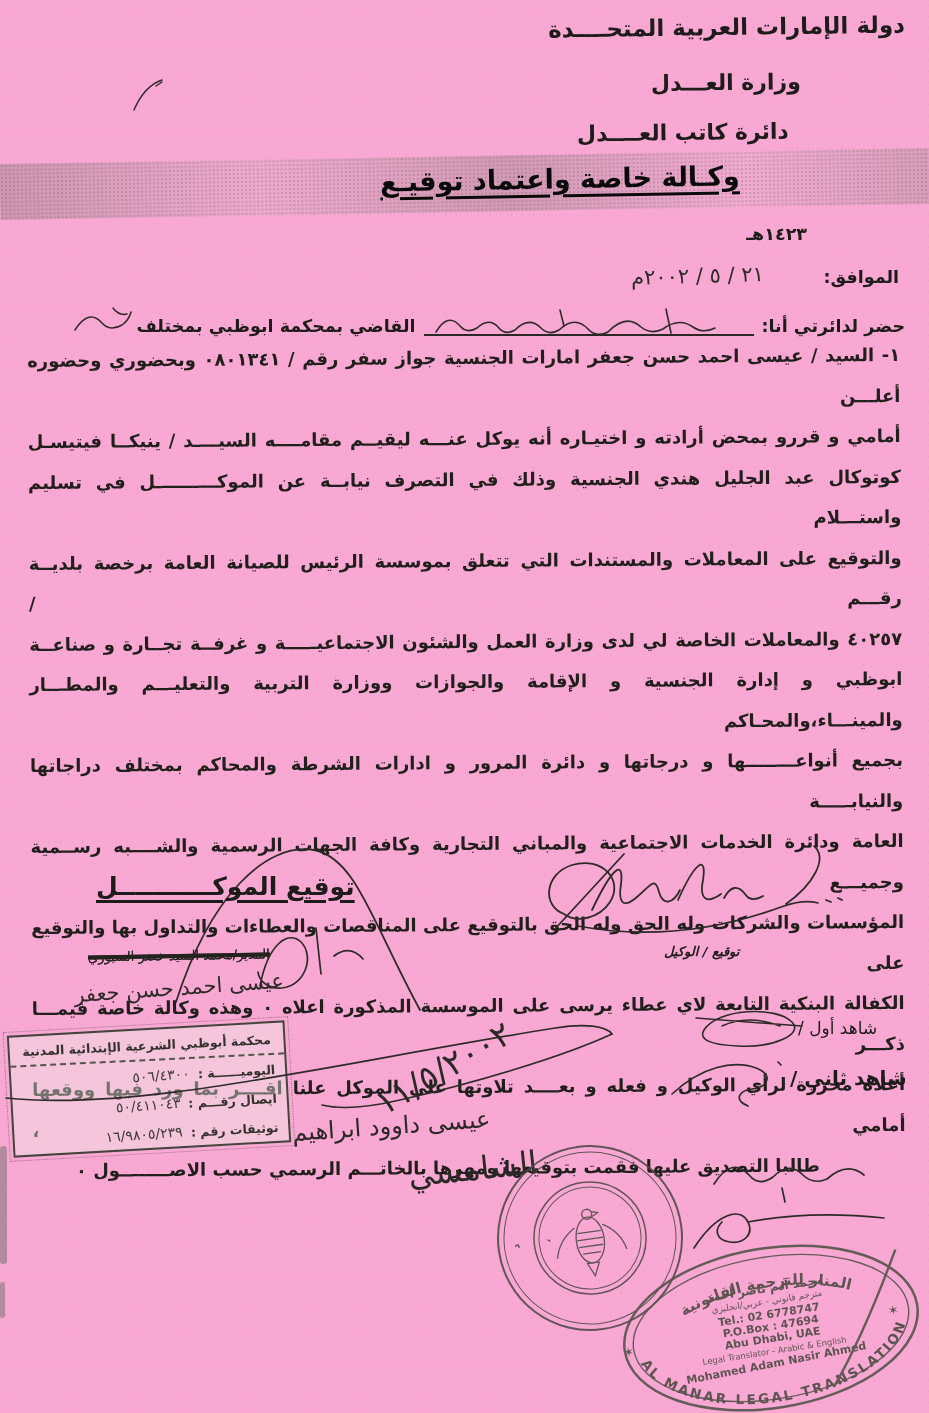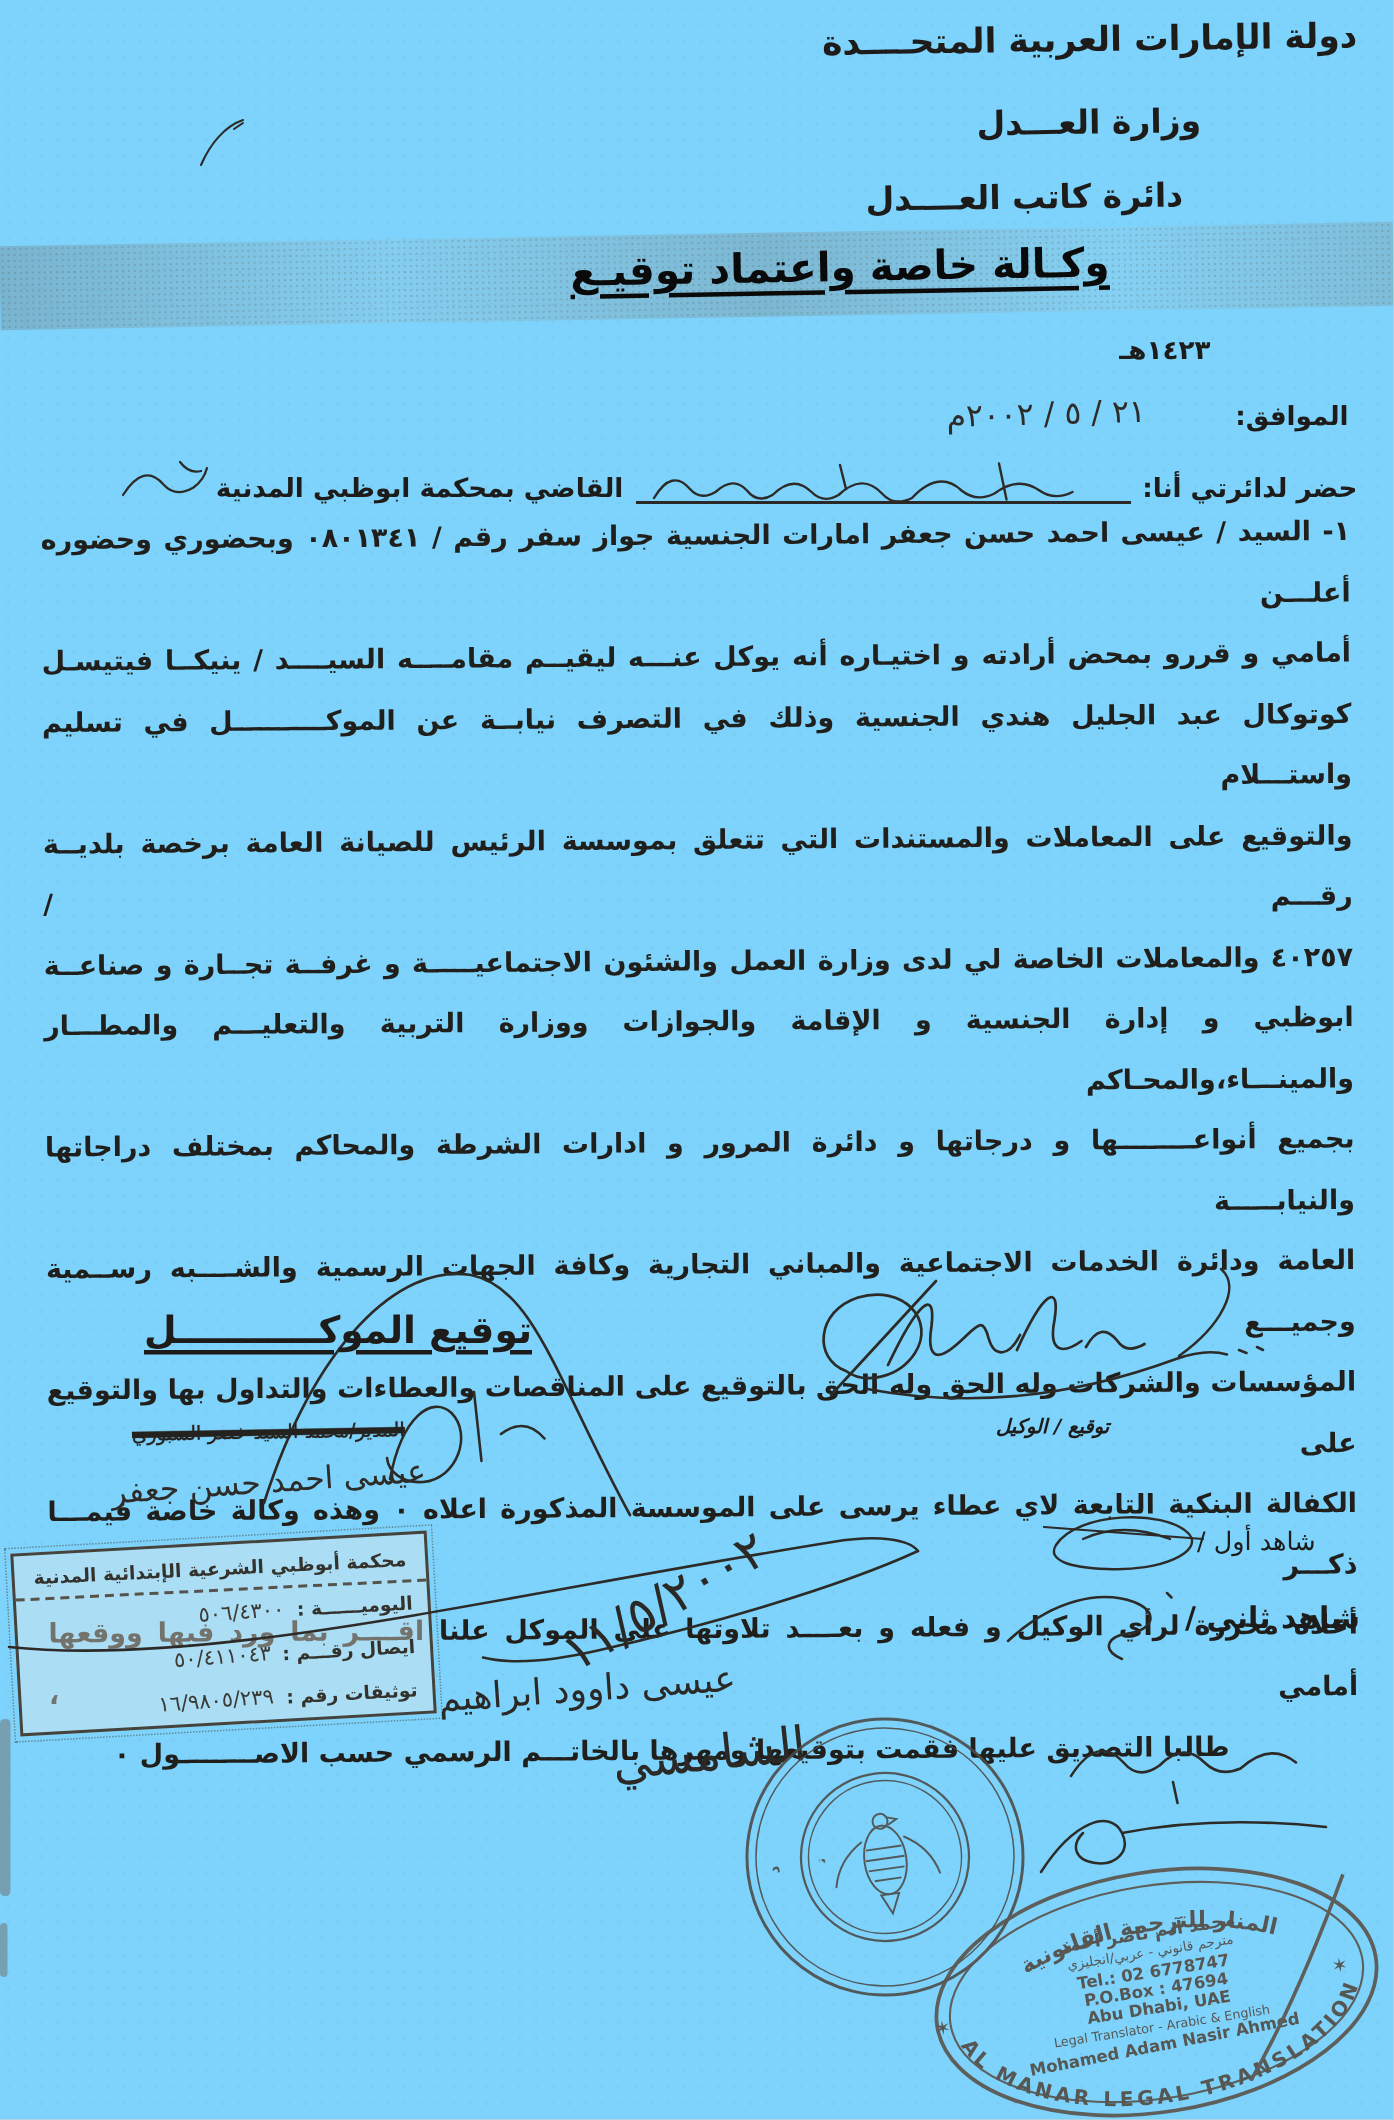--- a/index.html
+++ b/index.html
@@ -1,18 +1,18 @@
 <!DOCTYPE html>
 <html lang="ar" dir="rtl"><head>
 <meta charset="utf-8">
 <style>
   html,body{margin:0;padding:0;background:#d8d6d0;}
   .page{
     position:relative; width:929px; height:1413px; margin:0 auto;
-    background:#7dd3fc; overflow:hidden;
+    background:#f9a8d4; overflow:hidden;
     font-family:"DejaVu Sans",sans-serif; color:#1d1c1a; direction:rtl;
   }
   .page::before{
     content:""; position:absolute; inset:0; pointer-events:none;
     background-image:radial-gradient(rgba(115,110,100,.07) 1px, transparent 1.4px);
     background-size:11px 11px;
   }
   .abs{position:absolute;}
   
   .h-country{top:14px; right:24px; font-size:23px; font-weight:bold; transform:rotate(-0.8deg); letter-spacing:.5px;}
@@ -110,21 +110,21 @@
   </div>
 
   <div class="abs appear-line">
     <span>حضر لدائرتي أنا:</span>
     <span class="sig-underline">
       <svg class="stroke" width="310" height="34" viewBox="0 0 310 34">
         <path d="M6 28 q12 -20 24 -6 q7 8 17 2 q12 -11 21 -1 q7 9 17 3 q14 -14 26 -2 q8 8 18 2 q16 -15 29 -1 q8 9 20 3 q18 -19 33 -5 q10 8 22 2 q16 -12 30 -2 q10 7 22 1" stroke-width="1.6"></path>
         <path d="M236 5 l5 24 M130 6 l4 16" stroke-width="1.6"></path>
       </svg>
     </span>
-    <span>القاضي بمحكمة ابوظبي المدنية</span>
+    <span>القاضي بمحكمة ابوظبي بمختلف</span>
     <svg class="appear-tail stroke" viewBox="0 0 64 36">
       <path d="M6 30 q14 -22 27 -7 q8 9 20 2 q7 -5 9 -13 M44 8 q6 8 14 6" stroke-width="1.5"></path>
     </svg>
   </div>
 
   <div class="abs body-block">
     <div class="bline">١- السيد / عيسى احمد حسن جعفر   امارات الجنسية جواز سفر رقم / ٠٨٠١٣٤١   وبحضوري وحضوره أعلـــن</div>
     <div class="bline">أمامي و قررو بمحض أرادته و اختيـاره أنه يوكل عنـــه ليقيــم مقامــــه السيــــد /   ينيكــا فيتيسـل</div>
     <div class="bline">كوتوكال عبد الجليل  هندي الجنسية وذلك في التصرف نيابــة عن الموكــــــــــل في تسليم واستـــلام</div>
     <div class="bline">والتوقيع على المعاملات والمستندات التي تتعلق بموسسة الرئيس للصيانة العامة  برخصة بلديــة رقـــم /</div>

